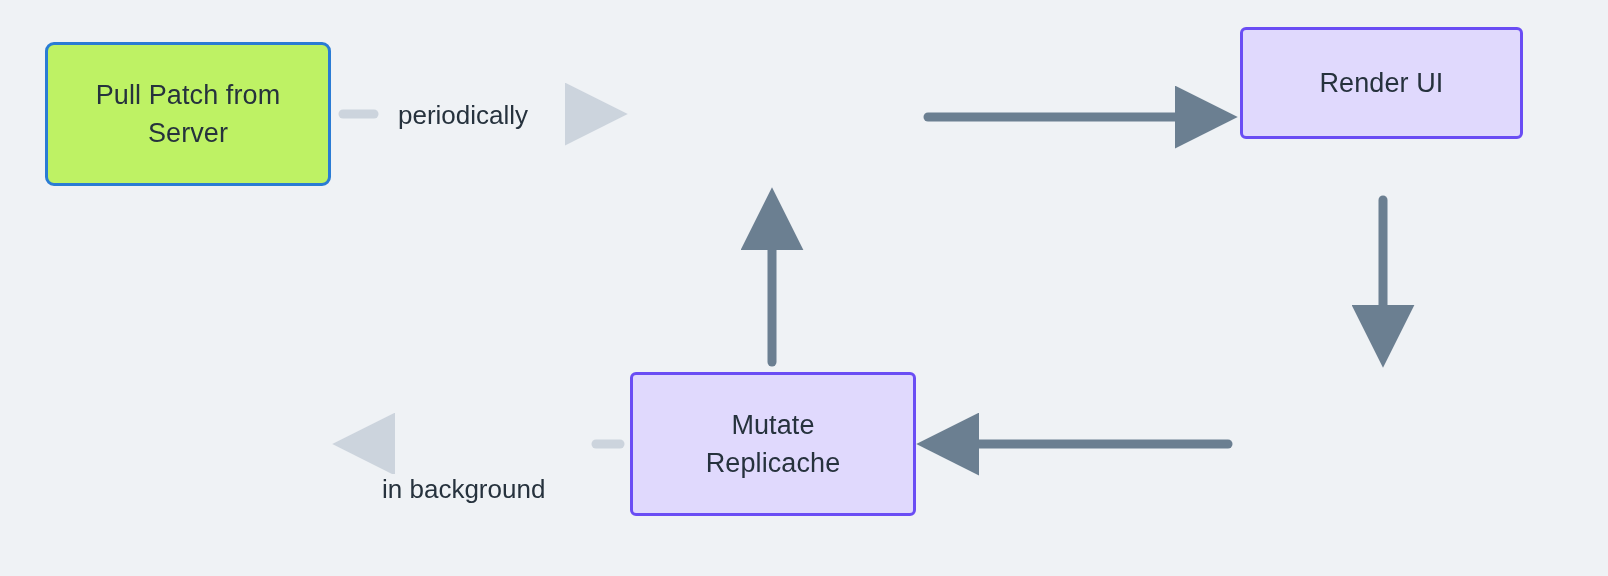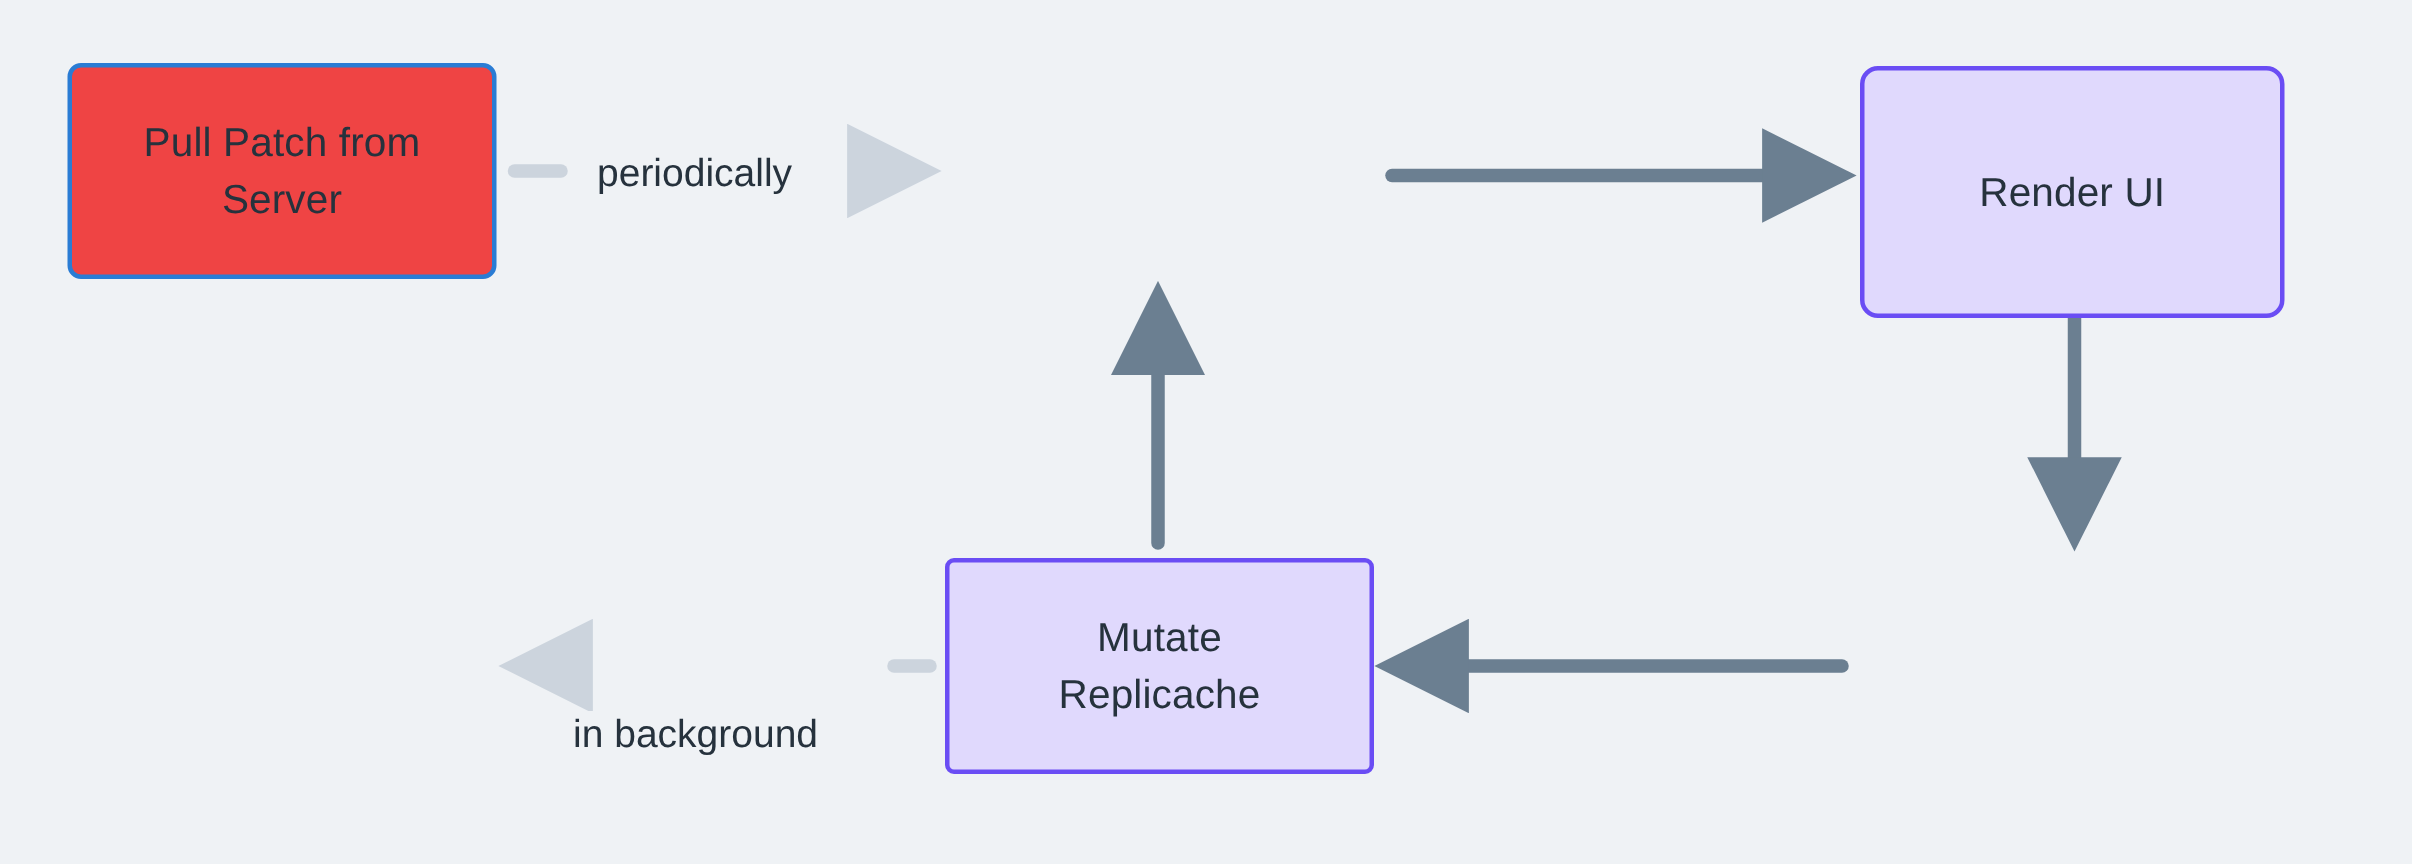--- a/index.html
+++ b/index.html
@@ -40,21 +40,21 @@
     line-height: 1.42;
     letter-spacing: 0.1px;
     z-index: 3;
   }
   .node-label {
     display: block;
     white-space: pre-line;
     padding: 0 10px;
   }
   .node.blue {
-    background: #ef4444;
+    background: #bef264;
     border: 3px solid #2a7cd4;
     border-radius: 9px;
   }
   .node.purple {
     background: #e0d9fd;
     border: 3px solid #6a4df4;
     border-radius: 6px;
   }
   .edge-label {
     position: absolute;
@@ -108,21 +108,21 @@
       <line x1="378" y1="444" x2="348" y2="444" stroke="#ccd4dd" stroke-width="9" stroke-linecap="round" marker-end="url(#arrow-light)"></line>
     </g>
   </svg>
 
   <div class="node blue" style="left:45px; top:42px; width:286px; height:144px;">
     <span class="node-label">Pull Patch from
 Server</span>
   </div>
 
 
-  <div class="node purple" style="left:1240px; top:44px; width:283px; height:168px;border-radius:12px;">
+  <div class="node purple" style="left:1240px; top:27px; width:283px; height:112px;">
     <span class="node-label">Render UI</span>
   </div>
 
 
   <div class="node purple" style="left:630px; top:372px; width:286px; height:144px;justify-content:center;">
     <span class="node-label">Mutate
 Replicache</span>
   </div>
 
 

